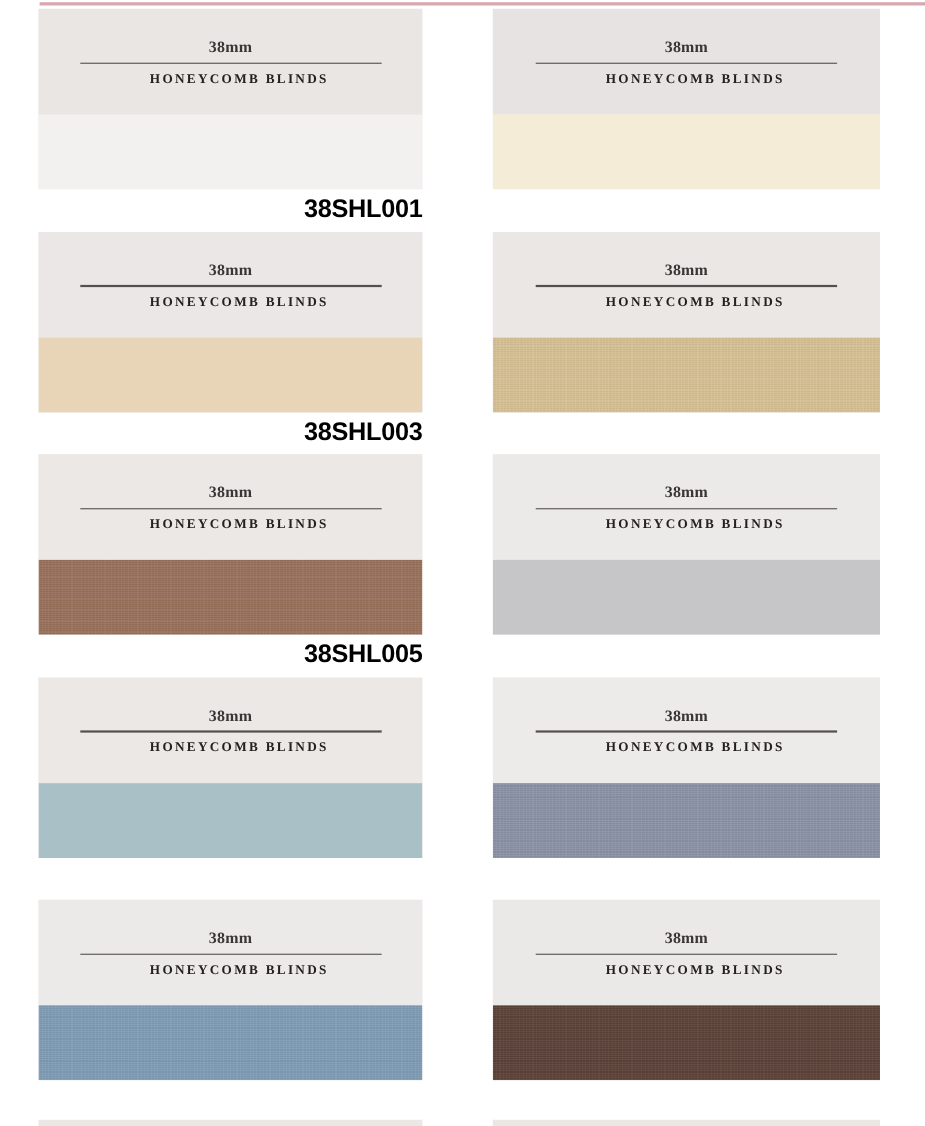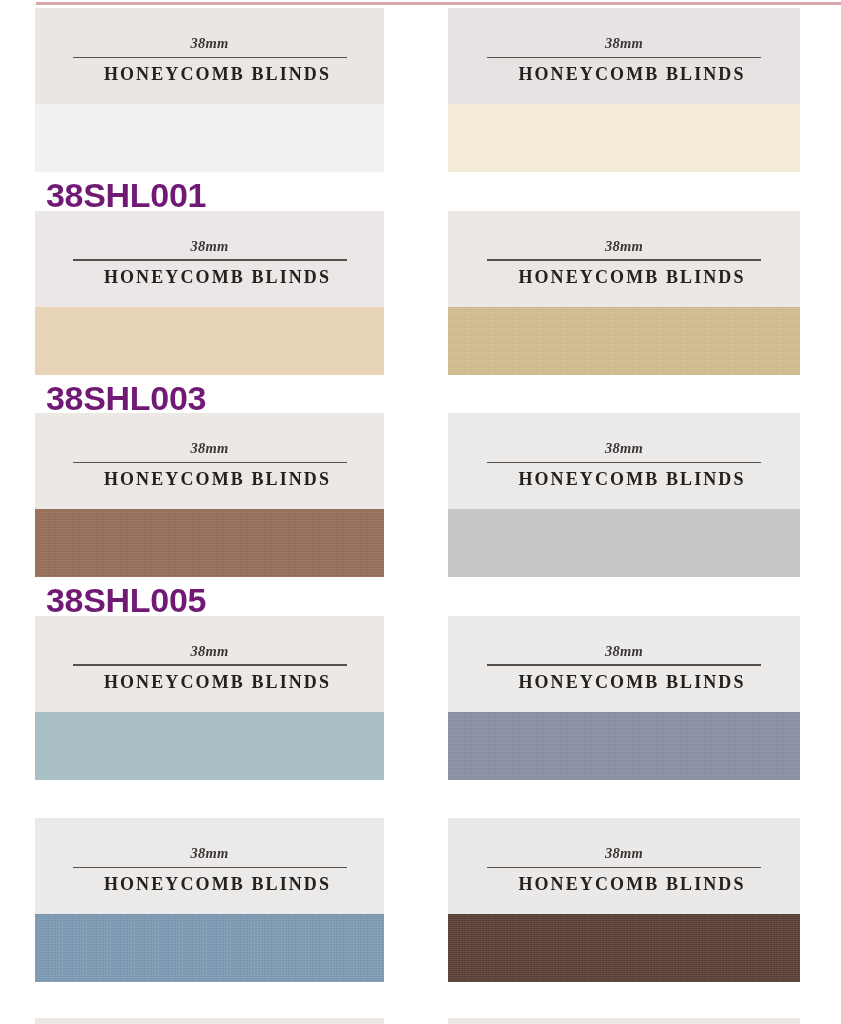--- a/index.html
+++ b/index.html
@@ -84,51 +84,50 @@
   }
 
   .size-text {
     font-family: "Liberation Serif", serif;
     font-size: 14.5px;
     font-weight: 700;
     color: #3a3635;
     letter-spacing: 0.2px;
     line-height: 1;
     margin: 0 0 6px 0;
-    font-style: italic;
   }
 
   .rule-line {
     width: 274px;
     height: 1.6px;
     background: #53504e;
     margin: 0 auto 7px auto;
   }
 
   .brand-text {
     font-family: "Liberation Serif", serif;
-    font-size: 18px;
+    font-size: 12px;
     font-weight: 700;
     color: #24211f;
     letter-spacing: 2.1px;
     line-height: 1;
     margin: 0;
     padding-left: 16px;
   }
 
   .code-label {
     position: absolute;
     left: 0;
     top: 170px;
     width: 100%;
-    text-align: left;
+    text-align: right;
     font-family: "Liberation Sans", sans-serif;
-    font-size: 34px;
+    font-size: 23px;
     font-weight: 700;
-    color: #701a75;
+    color: #000000;
     letter-spacing: -0.3px;
     line-height: 1;
     padding-left: 11px;
     box-sizing: border-box;
   }
 
   
   #next-row-peek {
     position: absolute;
     left: 0;

